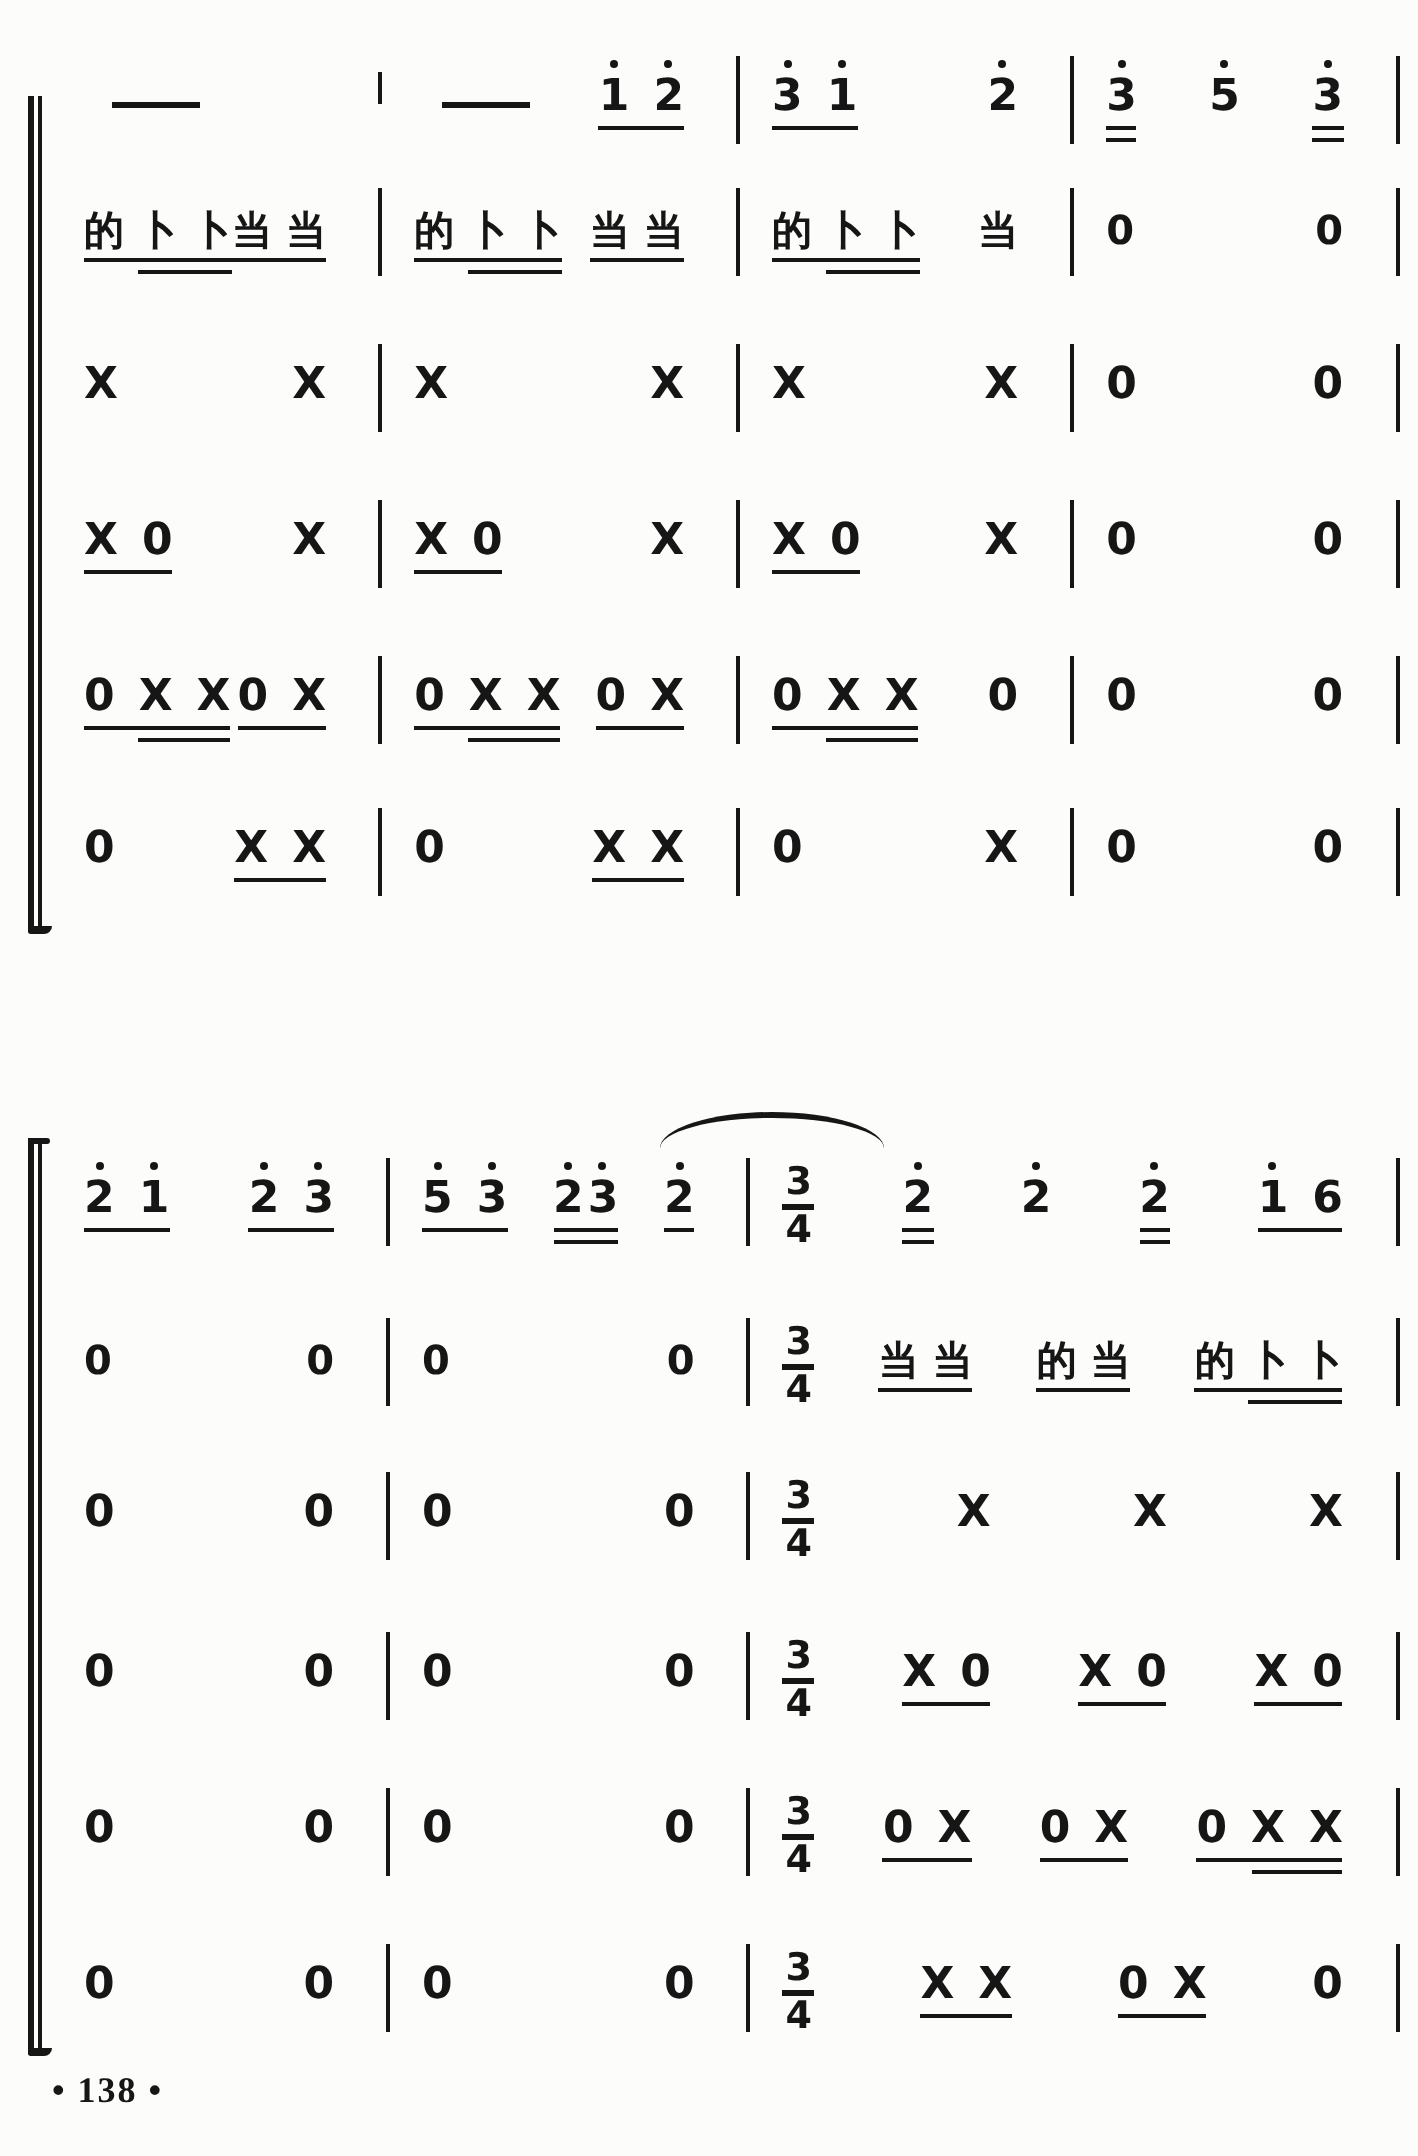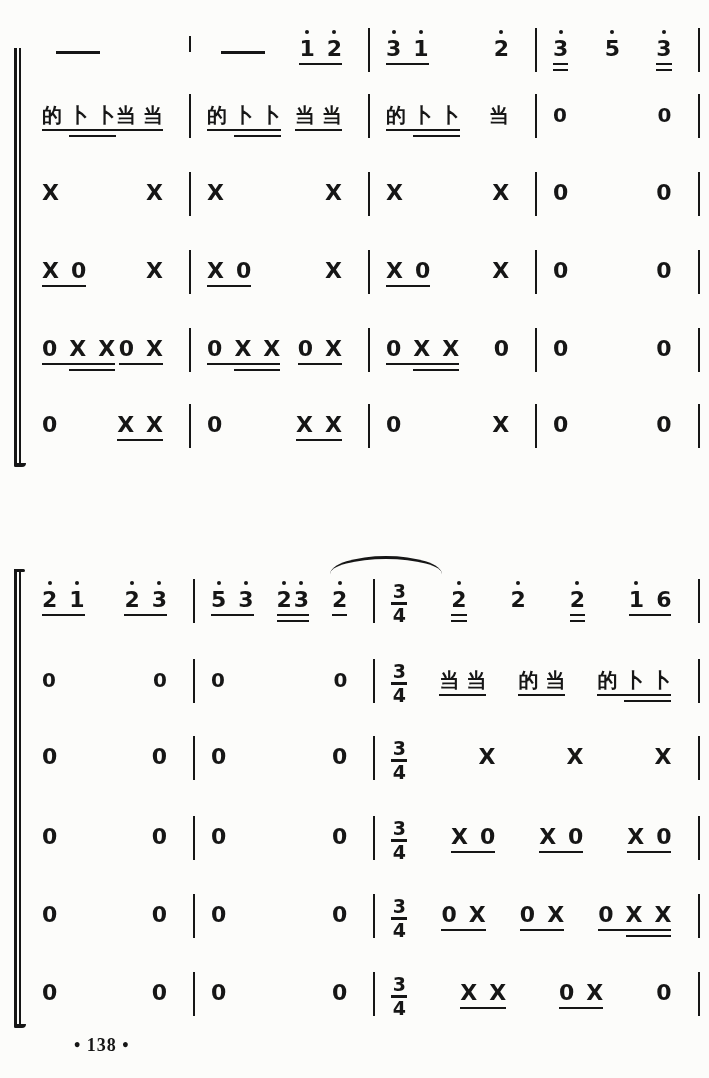--- a/index.html
+++ b/index.html
@@ -89,21 +89,21 @@
   
   .tie{
     position:absolute;left:318px;top:-7px;width:112px;height:20px;
     border-top:3px solid var(--ink);
     border-radius:55% 55% 0 0 / 100% 100% 0 0;
   }
 
   .pagenum{
     position:absolute;left:26px;top:1035px;
     font-family:"Liberation Serif","DejaVu Serif",serif;
-    font-weight:bold;font-size:18px;letter-spacing:1px;margin-left:48px;
+    font-weight:bold;font-size:18px;letter-spacing:1px;
   }
 </style>
 </head>
 <body>
 
 <div class="page">
   <div id="sys1" class="system sys1">
       <div class="bracket">
         <div class="hook-bot"></div>
       </div>

